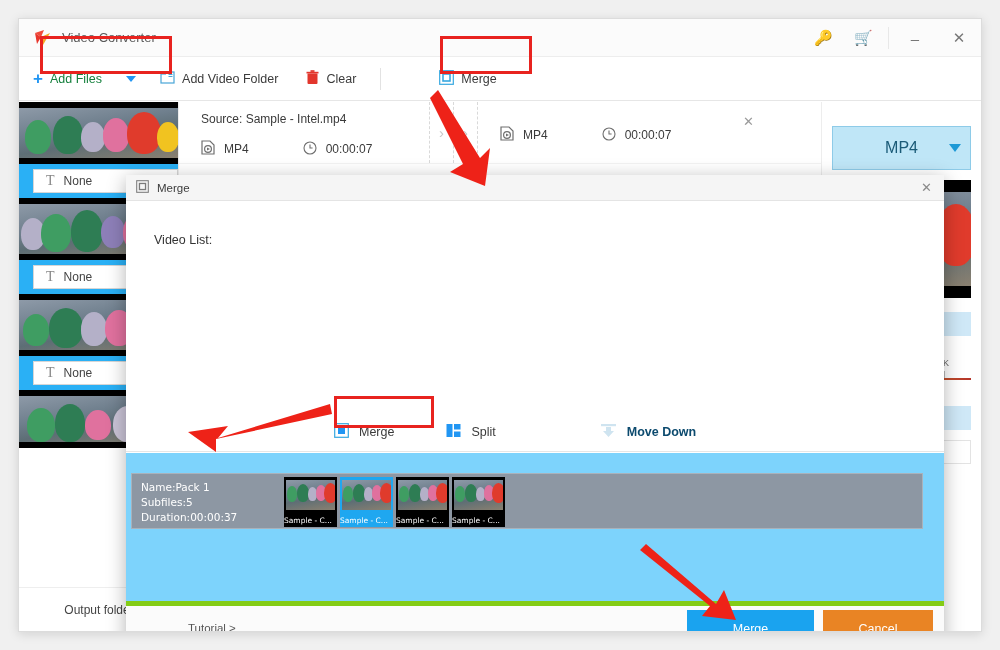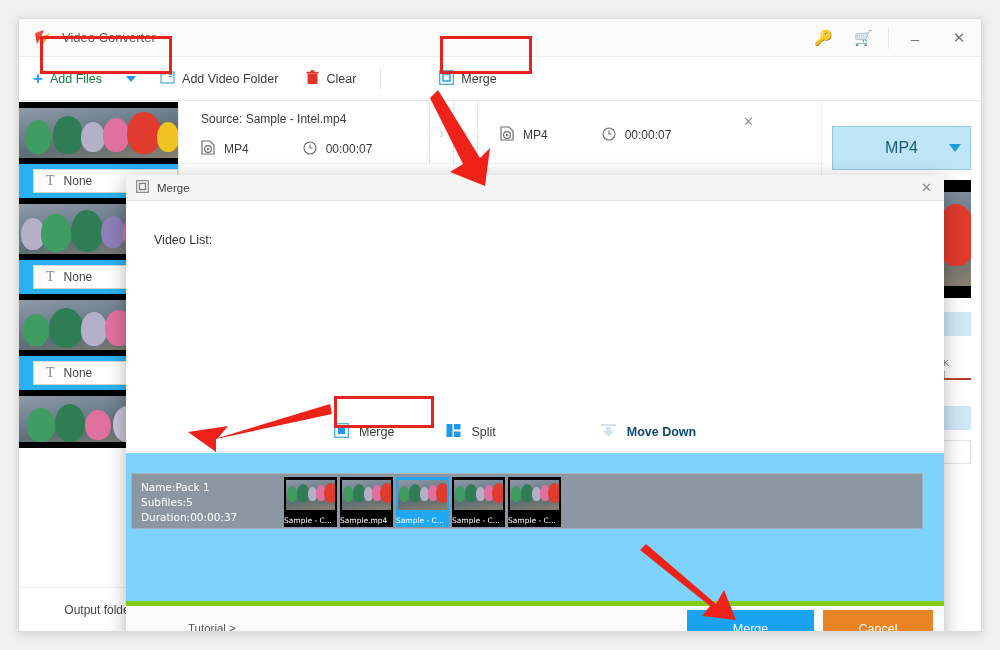--- a/index.html
+++ b/index.html
@@ -501,30 +501,20 @@
           <div id="pack-thumbs">
             <div class="pth">
               <div class="img">
                 <div class="blob" style="left:1px;top:6px;width:10px;height:16px;background:#3f9d62;"></div>
                 <div class="blob" style="left:11px;top:4px;width:12px;height:18px;background:#2e7d54;"></div>
                 <div class="blob" style="left:22px;top:7px;width:9px;height:14px;background:#b4b0c8;"></div>
                 <div class="blob" style="left:30px;top:5px;width:10px;height:16px;background:#e0719e;"></div>
                 <div class="blob" style="left:38px;top:3px;width:13px;height:20px;background:#e03b2c;"></div>
               </div>
               <div class="cap">Sample - C...</div>
-            </div>
-            <div class="pth">
-              <div class="img">
-                <div class="blob" style="left:1px;top:6px;width:10px;height:16px;background:#3f9d62;"></div>
-                <div class="blob" style="left:11px;top:4px;width:12px;height:18px;background:#2e7d54;"></div>
-                <div class="blob" style="left:22px;top:7px;width:9px;height:14px;background:#b4b0c8;"></div>
-                <div class="blob" style="left:30px;top:5px;width:10px;height:16px;background:#e0719e;"></div>
-                <div class="blob" style="left:38px;top:3px;width:13px;height:20px;background:#e03b2c;"></div>
-              </div>
-              <div class="cap">Sample.mp4</div>
             </div>
             <div class="pth sel">
               <div class="img">
                 <div class="blob" style="left:1px;top:6px;width:10px;height:16px;background:#3f9d62;"></div>
                 <div class="blob" style="left:11px;top:4px;width:12px;height:18px;background:#2e7d54;"></div>
                 <div class="blob" style="left:22px;top:7px;width:9px;height:14px;background:#b4b0c8;"></div>
                 <div class="blob" style="left:30px;top:5px;width:10px;height:16px;background:#e0719e;"></div>
                 <div class="blob" style="left:38px;top:3px;width:13px;height:20px;background:#e03b2c;"></div>
               </div>
               <div class="cap">Sample - C...</div>

